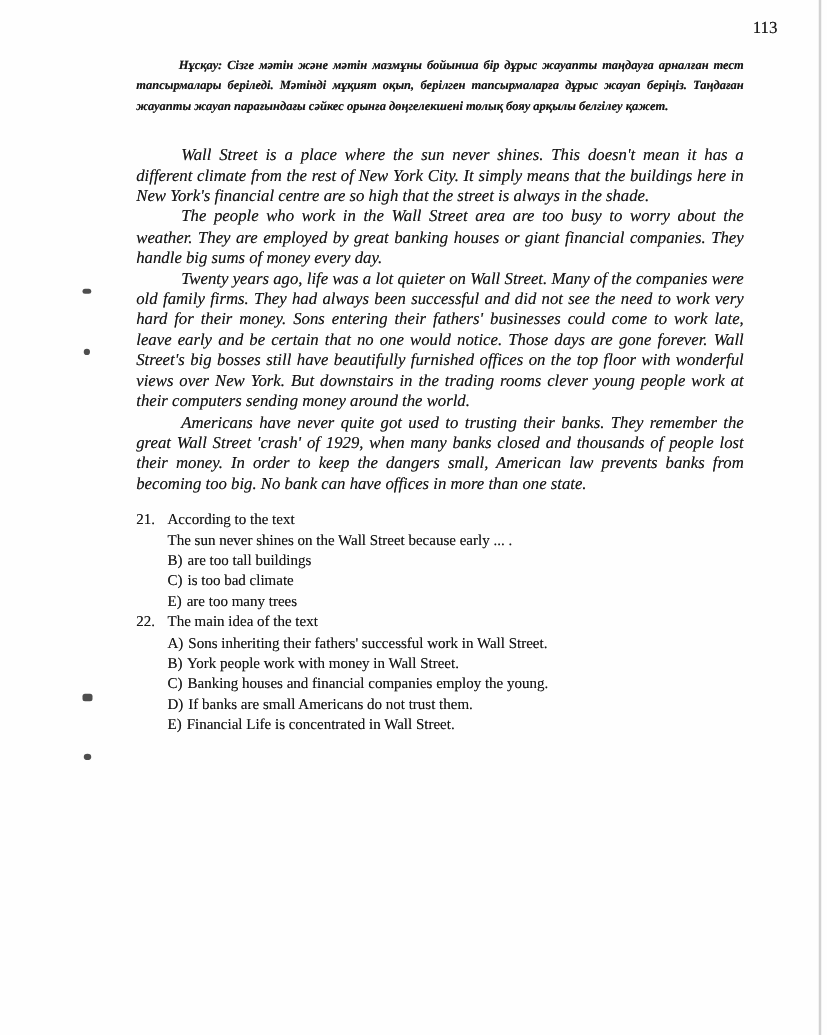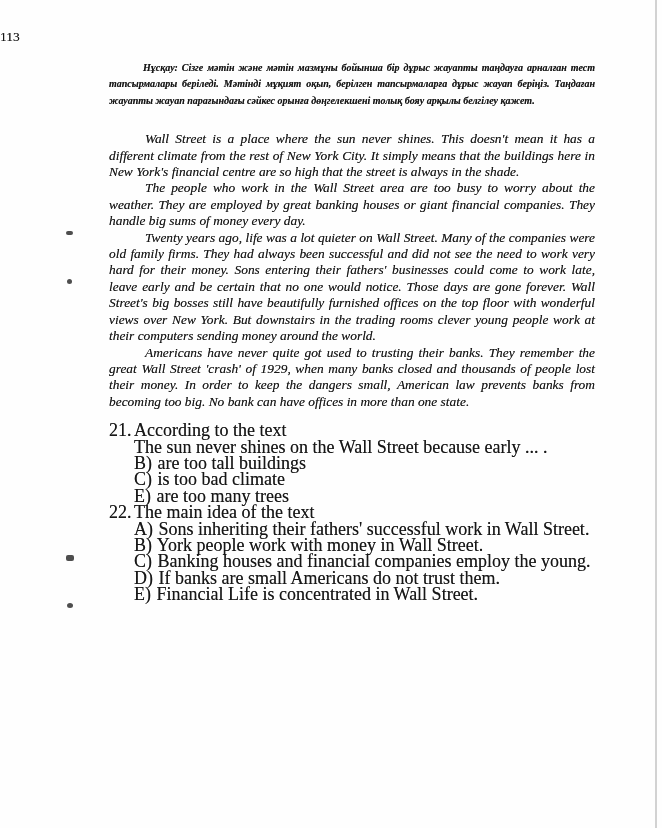--- a/index.html
+++ b/index.html
@@ -7,23 +7,23 @@
     position: relative;
     width: 662px;
     height: 828px;
     background: #fefefe;
     overflow: hidden;
     font-family: "Liberation Serif", "DejaVu Serif", serif;
     color: #171717;
     text-shadow: 0 0 0.4px rgba(20,20,20,0.6);
   }
   .page-number {
-    padding-top: 29px;
+    padding-top: 14px;
     width: 622px;
-    text-align: left;
+    text-align: right;
     font-size: 13.5px;
     line-height: 16px;
   }
   .content {
     margin-left: 109px;
     width: 486px;
   }
   .instruction {
     margin: 15px 0 0 0;
     font-size: 10px;
@@ -36,21 +36,21 @@
   .passage { margin-top: 22px; font-style: italic; }
   .passage p {
     margin: 0;
     font-size: 13.4px;
     line-height: 16.4px;
     text-align: justify;
     text-indent: 36px;
   }
   .questions {
     margin-top: 12px;
-    font-size: 18px;
+    font-size: 12px;
     line-height: 16.4px;
   }
   .question { padding-left: 25px; }
   .qnum {
     display: inline-block;
     width: 25px;
     margin-left: -25px;
   }
   .olet { padding-right: 1px; }
   .edge-line {

